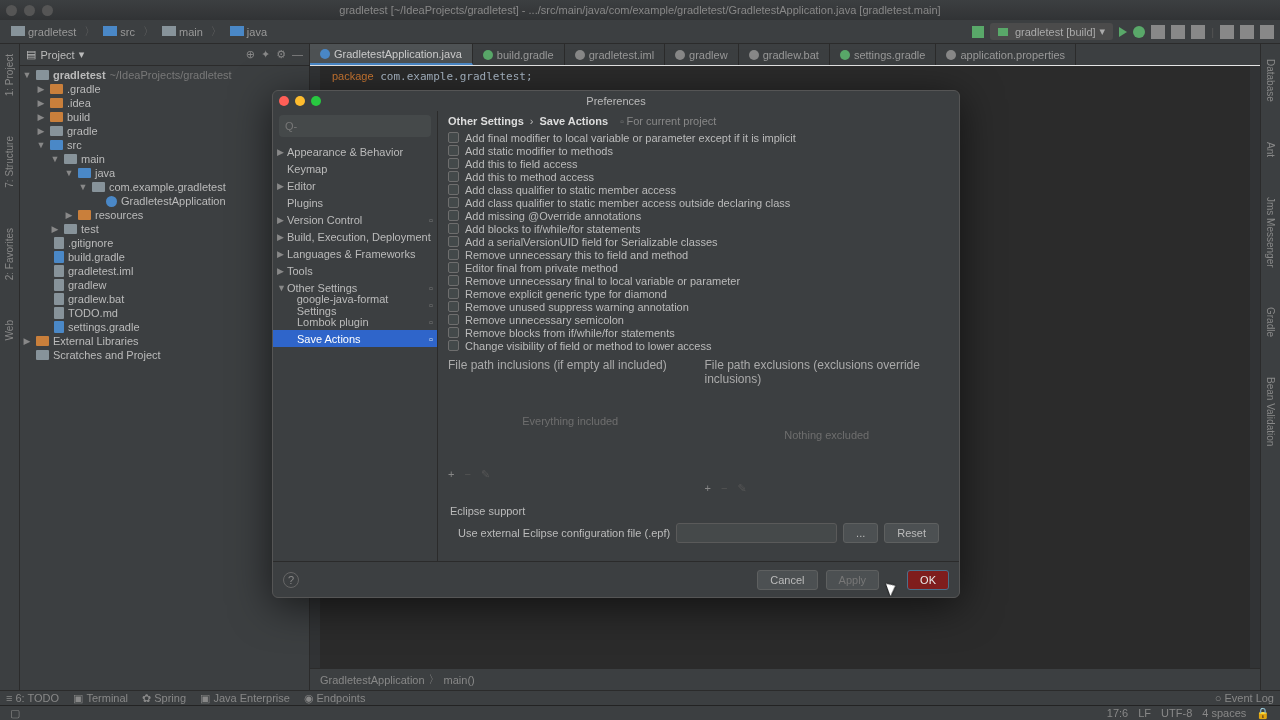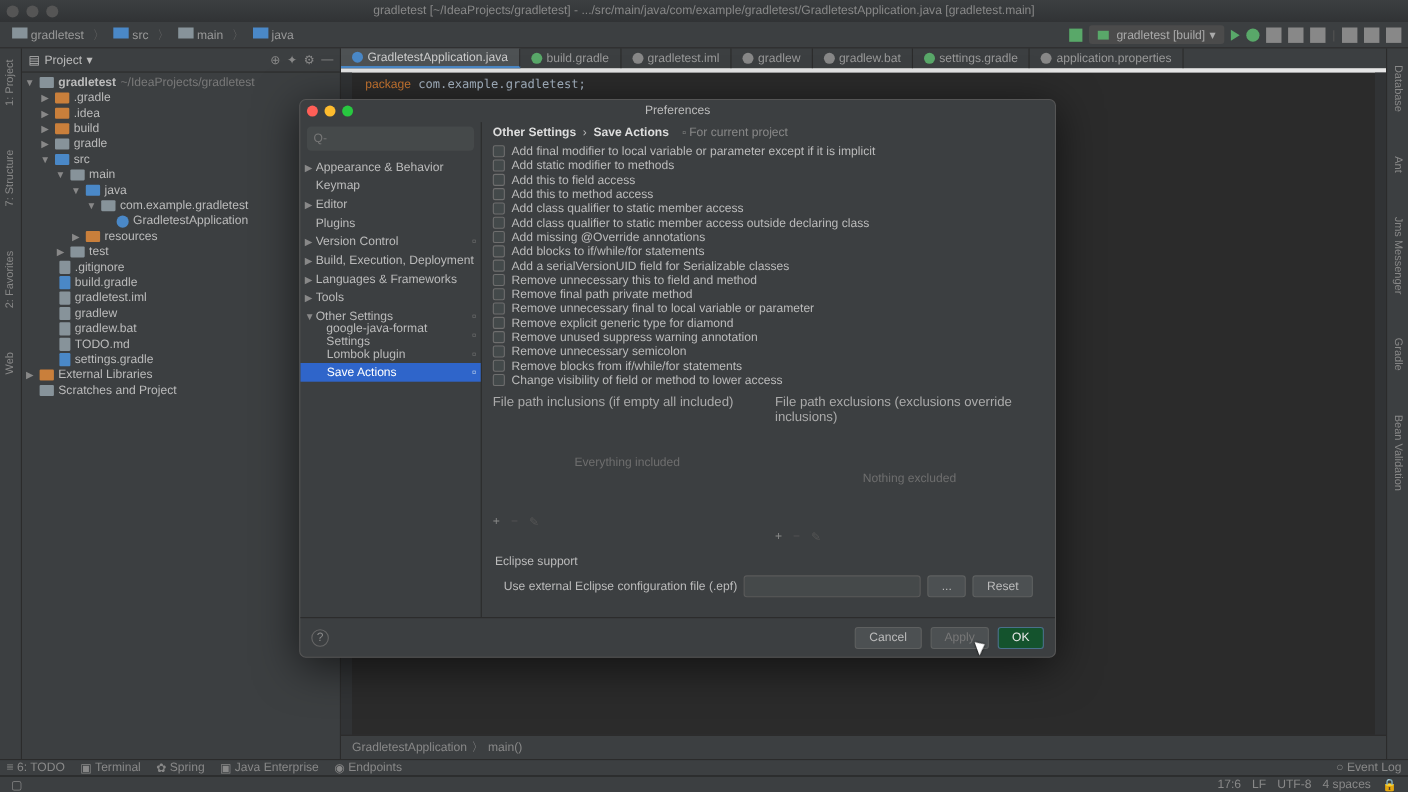--- a/index.html
+++ b/index.html
@@ -42,21 +42,21 @@
 .folder-ic{width:13px;height:10px;background:#87939a;margin:0 4px;border-radius:1px;}
 .folder-ic.blue{background:#4a88c7;}
 .folder-ic.orange{background:#c97f3b;}
 .file-ic{width:10px;height:12px;background:#87939a;margin:0 4px;border-radius:1px;}
 .file-ic.g{background:#4a88c7;}
 .class-ic{width:11px;height:11px;background:#4a88c7;border-radius:50%;margin:0 4px;}
 .hint{color:#787878;margin-left:4px;}
 
 
 .editor { flex:1; background:#2b2b2b; display:flex; flex-direction:column; }
-.tabs { height:22px; background:#3c3f41; display:flex; border-bottom:4px solid #e5e5e5;}
+.tabs { height:22px; background:#3c3f41; display:flex; border-bottom:1px solid #e5e5e5;}
 .tab{padding:3px 10px;color:#999;display:flex;align-items:center;gap:4px;border-right:1px solid #2b2b2b;}
 .tab.active{background:#4e5254;color:#ccc;border-bottom:2px solid #4a88c7;}
 .tab-ic{width:10px;height:10px;background:#4a88c7;border-radius:50%;}
 .code{padding:4px 12px;color:#a9b7c6;font-family:Menlo,monospace;}
 .code .kw{color:#cc7832;}
 .gutter-strip{width:10px;background:#313335;}
 .ed-wrap{display:flex;flex:1;}
 .ed-right-strip{width:10px;background:#313335;}
 .ed-bottom{height:22px;background:#3c3f41;border-top:1px solid #2b2b2b;display:flex;align-items:center;padding:0 10px;color:#888;gap:4px;}
 
@@ -91,21 +91,21 @@
 .chk{width:11px;height:11px;border:1px solid #6e6e6e;background:#43494a;border-radius:2px;}
 .paths{display:flex;gap:12px;padding:6px 10px 0;}
 .path-col{flex:1;}
 .path-col .ph{color:#aaa;margin-bottom:4px;font-size:12px;}
 .path-box{height:90px;border:none;display:flex;align-items:center;justify-content:center;color:#6e6e6e;}
 .path-btns{display:flex;gap:10px;padding:2px 0;color:#888;justify-content:flex-start;}
 .ecl{padding:8px 12px 2px;color:#bbb;}
 .ecl-row{display:flex;align-items:center;gap:6px;padding:4px 20px 0 20px;}
 .ecl-row input{flex:1;height:20px;background:#45494a;border:1px solid #5a5a5a;border-radius:3px;}
 .btn{padding:3px 12px;background:#4c5052;border:1px solid #5e6060;border-radius:3px;color:#bbb;}
-.btn.primary{background:#14532d;border-color:#4a708b;color:#e8e8e8;}
+.btn.primary{background:#7f1d1d;border-color:#4a708b;color:#e8e8e8;margin-left:20px;}
 .btn.dis{color:#777;}
 .m-footer{height:36px;border-top:1px solid #2b2b2b;display:flex;align-items:center;padding:0 10px;gap:8px;}
 .help{width:16px;height:16px;border:1px solid #666;border-radius:50%;text-align:center;line-height:14px;color:#888;}
 .cursor{position:absolute;left:888px;top:582px;width:12px;height:16px;pointer-events:none;}
 .cursor::before{content:"";position:absolute;border-left:8px solid #fff;border-top:5px solid transparent;border-bottom:8px solid transparent;transform:rotate(-20deg);filter:drop-shadow(0 0 1px #000);}
 </style>
 </head>
 <body>
 
 <div class="titlebar">
@@ -460,21 +460,21 @@
         <div class="opt">
             <span class="chk"></span>
             <span>Add a serialVersionUID field for Serializable classes</span>
           </div>
         <div class="opt">
             <span class="chk"></span>
             <span>Remove unnecessary this to field and method</span>
           </div>
         <div class="opt">
             <span class="chk"></span>
-            <span>Remove final path private method</span>
+            <span>Editor final from private method</span>
           </div>
         <div class="opt">
             <span class="chk"></span>
             <span>Remove unnecessary final to local variable or parameter</span>
           </div>
         <div class="opt">
             <span class="chk"></span>
             <span>Remove explicit generic type for diamond</span>
           </div>
         <div class="opt">

